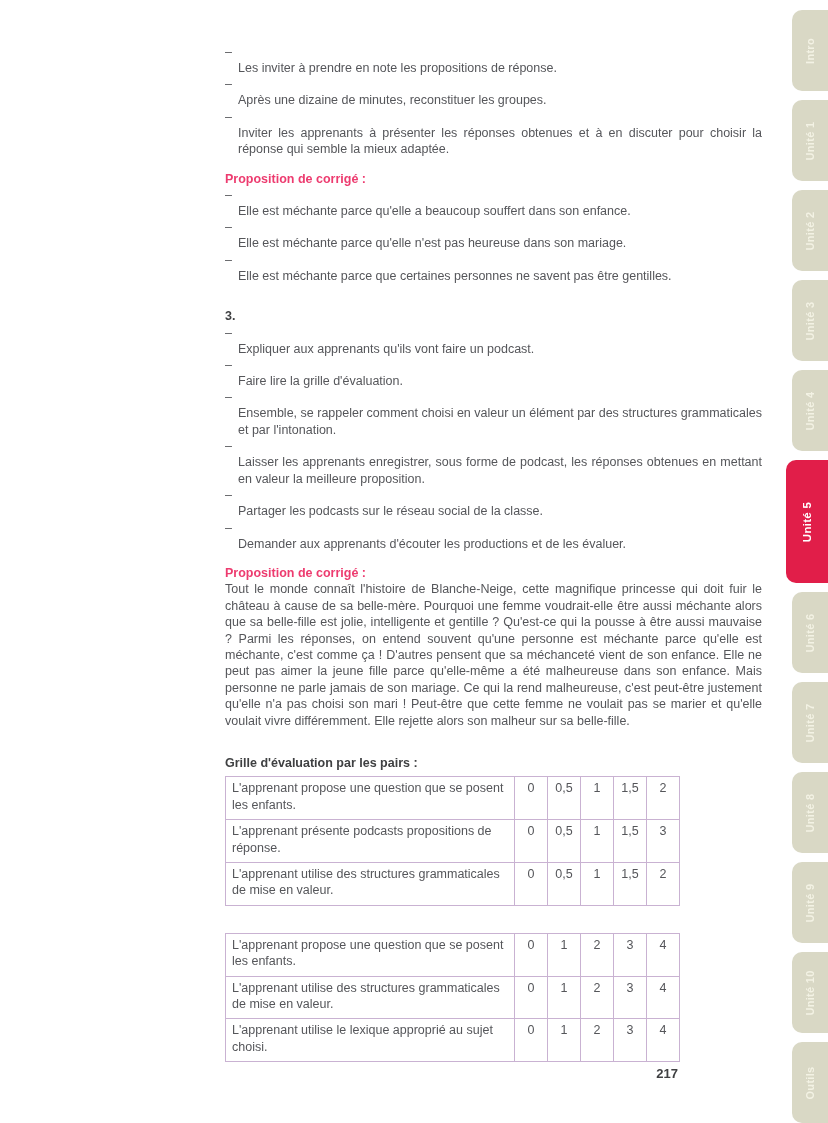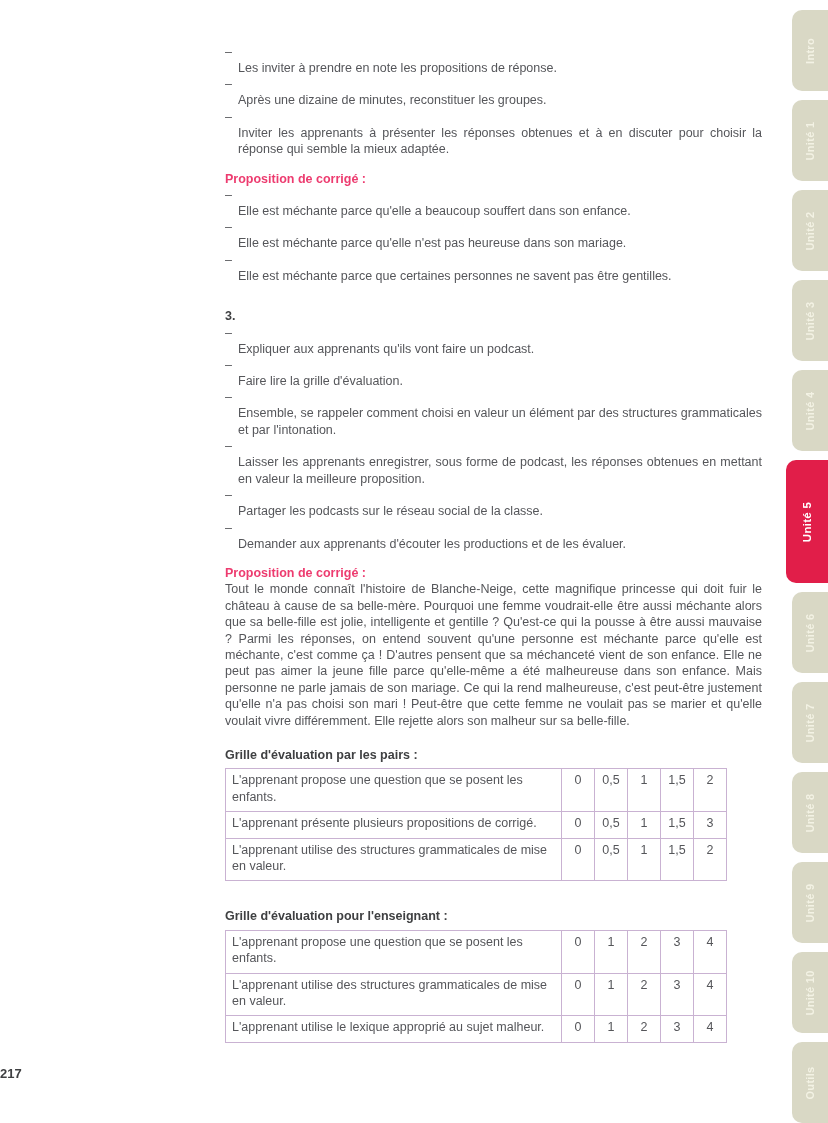--- a/index.html
+++ b/index.html
@@ -24,30 +24,30 @@
   .bullet{display:flex;}
   .bullet .dash{flex:0 0 13px;}
   .bullet .bt{flex:1;text-align:justify;margin-top:16px;}
   .prop-heading{color:var(--accent-pink);font-weight:bold;}
   .lead{}
   .sec-prop1{margin-top:13px;}
   .sec-step3{margin-top:24px;}
   .step-num{font-weight:bold;color:var(--text-dark);}
   .sec-prop2{margin-top:13px;}
   .para{text-align:justify;}
-  .sec-grid1{margin-top:18px;}
+  .sec-grid1{margin-top:26px;}
   .sec-grid2{margin-top:27px;}
   .grid-title{font-weight:bold;color:var(--text-dark);margin-bottom:5px;}
-  table.eval{border-collapse:collapse;width:502px;table-layout:fixed;}
+  table.eval{border-collapse:collapse;width:455px;table-layout:fixed;}
   table.eval td{border:1px solid var(--table-border);vertical-align:top;}
   td.lbl{padding:3px 6px 6px;}
   td.lbl .inner{max-width:366px;}
   td.score{width:28px;text-align:center;padding:3px 2px 6px;}
   .page-number{
-    position:absolute;left:0;top:1066px;width:678px;text-align:left;
+    position:absolute;left:0;top:1066px;width:678px;text-align:right;
     font-size:13px;font-weight:bold;color:var(--text-dark);
   }
   
   .sidebar{
     position:absolute;top:0;right:0;width:42px;height:1123px;
     display:flex;flex-direction:column;align-items:flex-end;
     padding-top:10px;gap:9px;box-sizing:border-box;
   }
   .tab{
     flex:none;width:36px;height:81px;background:var(--tab-bg);
@@ -143,21 +143,21 @@
                 <div class="inner">L'apprenant propose une question que se posent les enfants.</div>
               </td>
             <td class="score">0</td>
             <td class="score">0,5</td>
             <td class="score">1</td>
             <td class="score">1,5</td>
             <td class="score">2</td>
           </tr>
           <tr>
             <td class="lbl">
-                <div class="inner">L'apprenant présente plusieurs propositions de corrigé.</div>
+                <div class="inner">L'apprenant présente podcasts propositions de réponse.</div>
               </td>
             <td class="score">0</td>
             <td class="score">0,5</td>
             <td class="score">1</td>
             <td class="score">1,5</td>
             <td class="score">3</td>
           </tr>
           <tr>
             <td class="lbl">
                 <div class="inner">L'apprenant utilise des structures grammaticales de mise en valeur.</div>
@@ -166,21 +166,20 @@
             <td class="score">0,5</td>
             <td class="score">1</td>
             <td class="score">1,5</td>
             <td class="score">2</td>
           </tr>
         </tbody>
       </table>
     </section>
 
     <section class="sec-grid2">
-      <div class="grid-title">Grille d'évaluation pour l'enseignant :</div>
       <table class="eval">
         <tbody>
           <tr>
             <td class="lbl">
                 <div class="inner">L'apprenant propose une question que se posent les enfants.</div>
               </td>
             <td class="score">0</td>
             <td class="score">1</td>
             <td class="score">2</td>
             <td class="score">3</td>
@@ -191,21 +190,21 @@
                 <div class="inner">L'apprenant utilise des structures grammaticales de mise en valeur.</div>
               </td>
             <td class="score">0</td>
             <td class="score">1</td>
             <td class="score">2</td>
             <td class="score">3</td>
             <td class="score">4</td>
           </tr>
           <tr>
             <td class="lbl">
-                <div class="inner">L'apprenant utilise le lexique approprié au sujet malheur.</div>
+                <div class="inner">L'apprenant utilise le lexique approprié au sujet choisi.</div>
               </td>
             <td class="score">0</td>
             <td class="score">1</td>
             <td class="score">2</td>
             <td class="score">3</td>
             <td class="score">4</td>
           </tr>
         </tbody>
       </table>
     </section>

